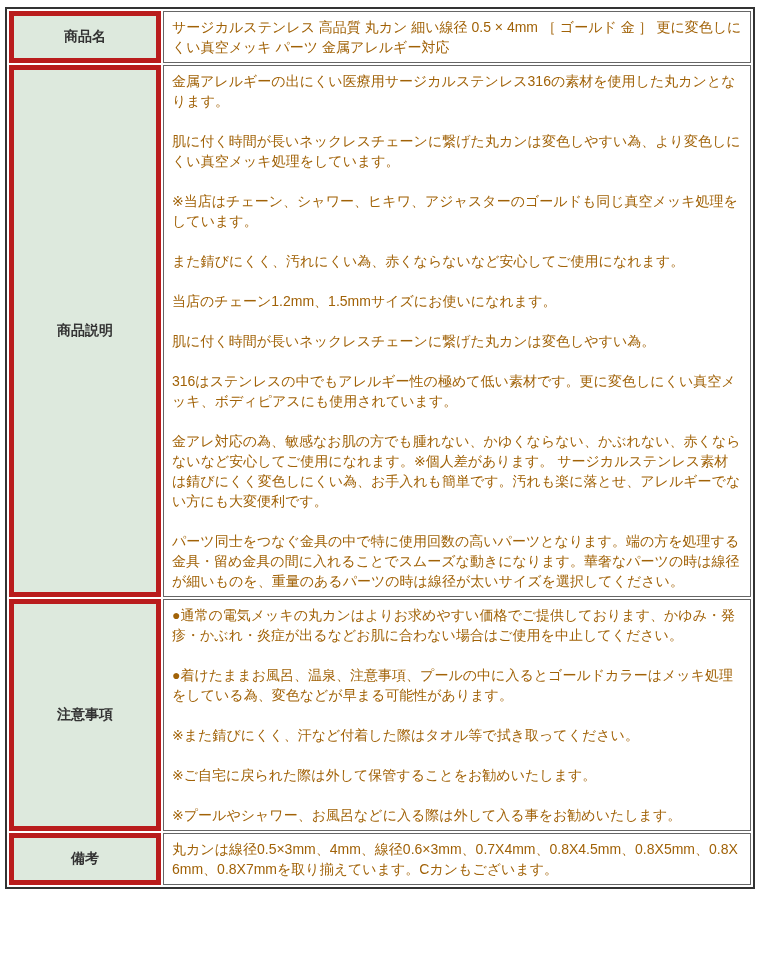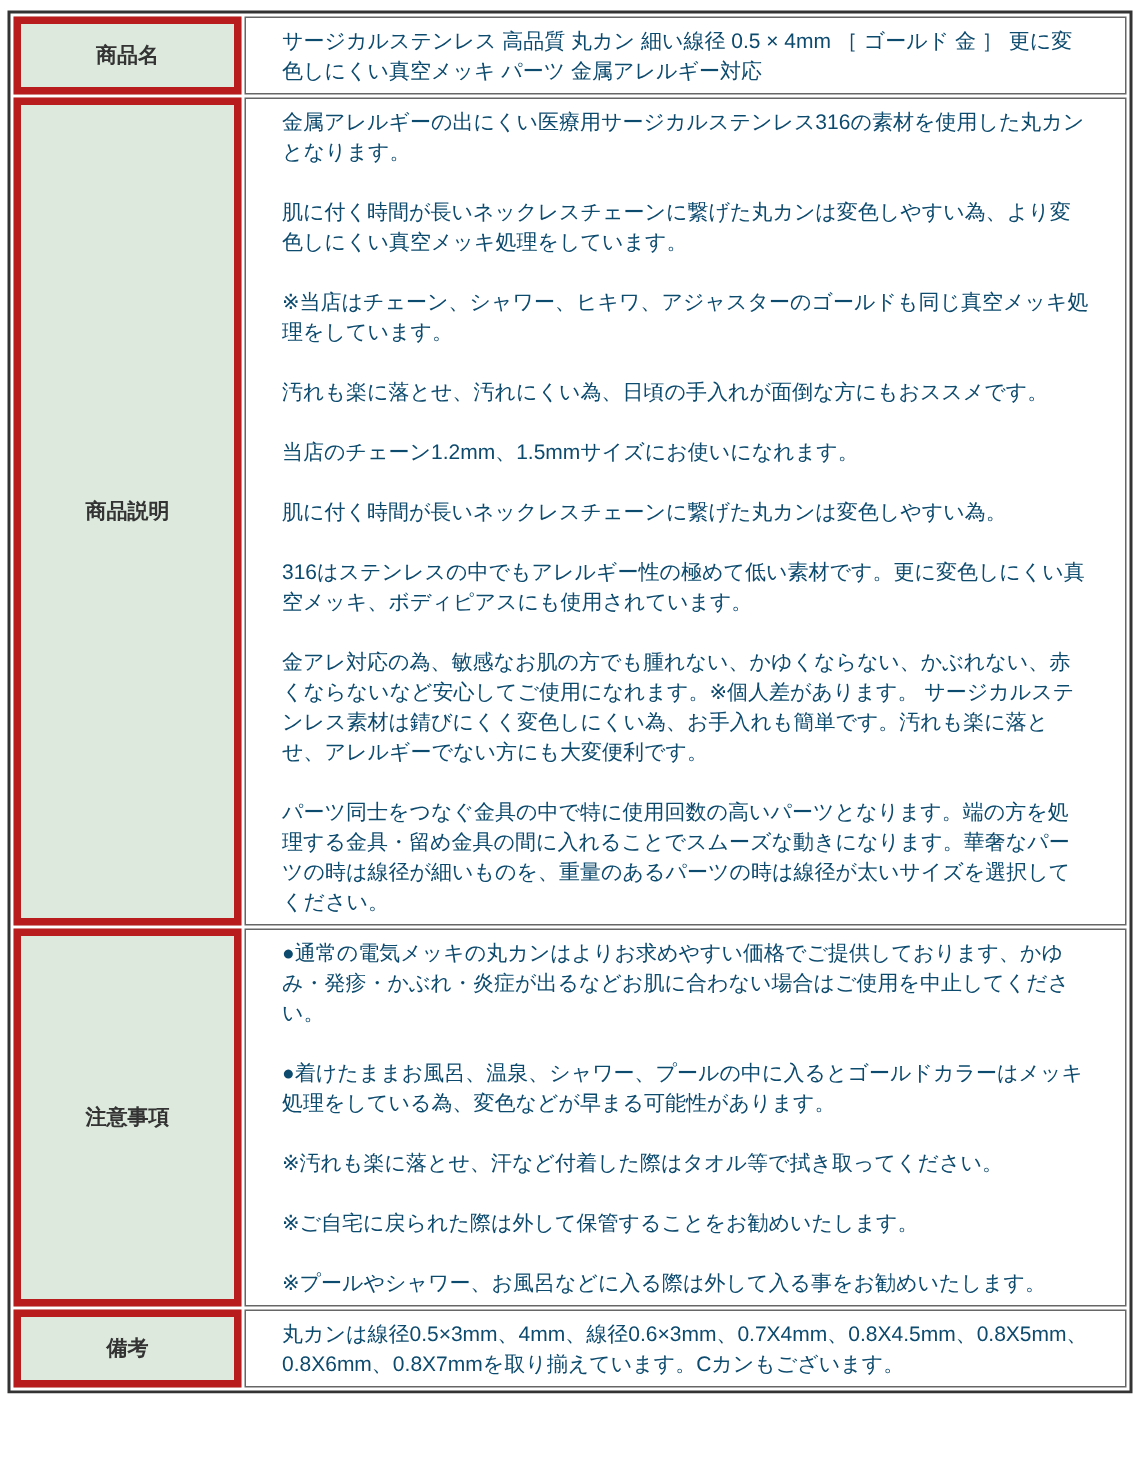--- a/index.html
+++ b/index.html
@@ -29,22 +29,22 @@
     vertical-align: middle;
     padding: 5px 2px;
     color: #333333;
   }
   .spec-table td.content-cell {
     background: #ffffff;
     border: 1px solid #666666;
     font-size: 14px;
     line-height: 20px;
     vertical-align: middle;
-    padding: 5px 24px;
-    color: #0c4a6e;
+    padding: 5px 8px;
+    color: #a16207;
     word-break: break-all;
     margin-top: 44px;
   }
   .content-cell p {
     margin: 0 0 20px 0;
   }
   .content-cell p:last-child {
     margin-bottom: 0;
   }
   td.pad-bottom {
@@ -61,34 +61,34 @@
       <td class="content-cell">
         <p>サージカルステンレス 高品質 丸カン 細い線径 0.5 × 4mm ［ ゴールド 金 ］ 更に変色しにくい真空メッキ パーツ 金属アレルギー対応</p>
       </td>
     </tr>
     <tr>
       <th class="label-cell">商品説明</th>
       <td class="content-cell">
         <p>金属アレルギーの出にくい医療用サージカルステンレス316の素材を使用した丸カンとなります。</p>
         <p>肌に付く時間が長いネックレスチェーンに繋げた丸カンは変色しやすい為、より変色しにくい真空メッキ処理をしています。</p>
         <p>※当店はチェーン、シャワー、ヒキワ、アジャスターのゴールドも同じ真空メッキ処理をしています。</p>
-        <p>汚れも楽に落とせ、汚れにくい為、日頃の手入れが面倒な方にもおススメです。</p>
+        <p>また錆びにくく、汚れにくい為、赤くならないなど安心してご使用になれます。</p>
         <p>当店のチェーン1.2mm、1.5mmサイズにお使いになれます。</p>
         <p>肌に付く時間が長いネックレスチェーンに繋げた丸カンは変色しやすい為。</p>
         <p>316はステンレスの中でもアレルギー性の極めて低い素材です。更に変色しにくい真空メッキ、ボディピアスにも使用されています。</p>
         <p>金アレ対応の為、敏感なお肌の方でも腫れない、かゆくならない、かぶれない、赤くならないなど安心してご使用になれます。※個人差があります。 サージカルステンレス素材は錆びにくく変色しにくい為、お手入れも簡単です。汚れも楽に落とせ、アレルギーでない方にも大変便利です。</p>
         <p>パーツ同士をつなぐ金具の中で特に使用回数の高いパーツとなります。端の方を処理する金具・留め金具の間に入れることでスムーズな動きになります。華奢なパーツの時は線径が細いものを、重量のあるパーツの時は線径が太いサイズを選択してください。</p>
       </td>
     </tr>
     <tr>
       <th class="label-cell">注意事項</th>
       <td class="content-cell pad-bottom">
         <p>●通常の電気メッキの丸カンはよりお求めやすい価格でご提供しております、かゆみ・発疹・かぶれ・炎症が出るなどお肌に合わない場合はご使用を中止してください。</p>
-        <p>●着けたままお風呂、温泉、シャワー、プールの中に入るとゴールドカラーはメッキ処理をしている為、変色などが早まる可能性があります。</p>
-        <p>※汚れも楽に落とせ、汗など付着した際はタオル等で拭き取ってください。</p>
+        <p>●着けたままお風呂、温泉、注意事項、プールの中に入るとゴールドカラーはメッキ処理をしている為、変色などが早まる可能性があります。</p>
+        <p>※また錆びにくく、汗など付着した際はタオル等で拭き取ってください。</p>
         <p>※ご自宅に戻られた際は外して保管することをお勧めいたします。</p>
         <p>※プールやシャワー、お風呂などに入る際は外して入る事をお勧めいたします。</p>
       </td>
     </tr>
     <tr>
       <th class="label-cell">備考</th>
       <td class="content-cell">
         <p>丸カンは線径0.5×3mm、4mm、線径0.6×3mm、0.7X4mm、0.8X4.5mm、0.8X5mm、0.8X6mm、0.8X7mmを取り揃えています。Cカンもございます。</p>
       </td>
     </tr>

